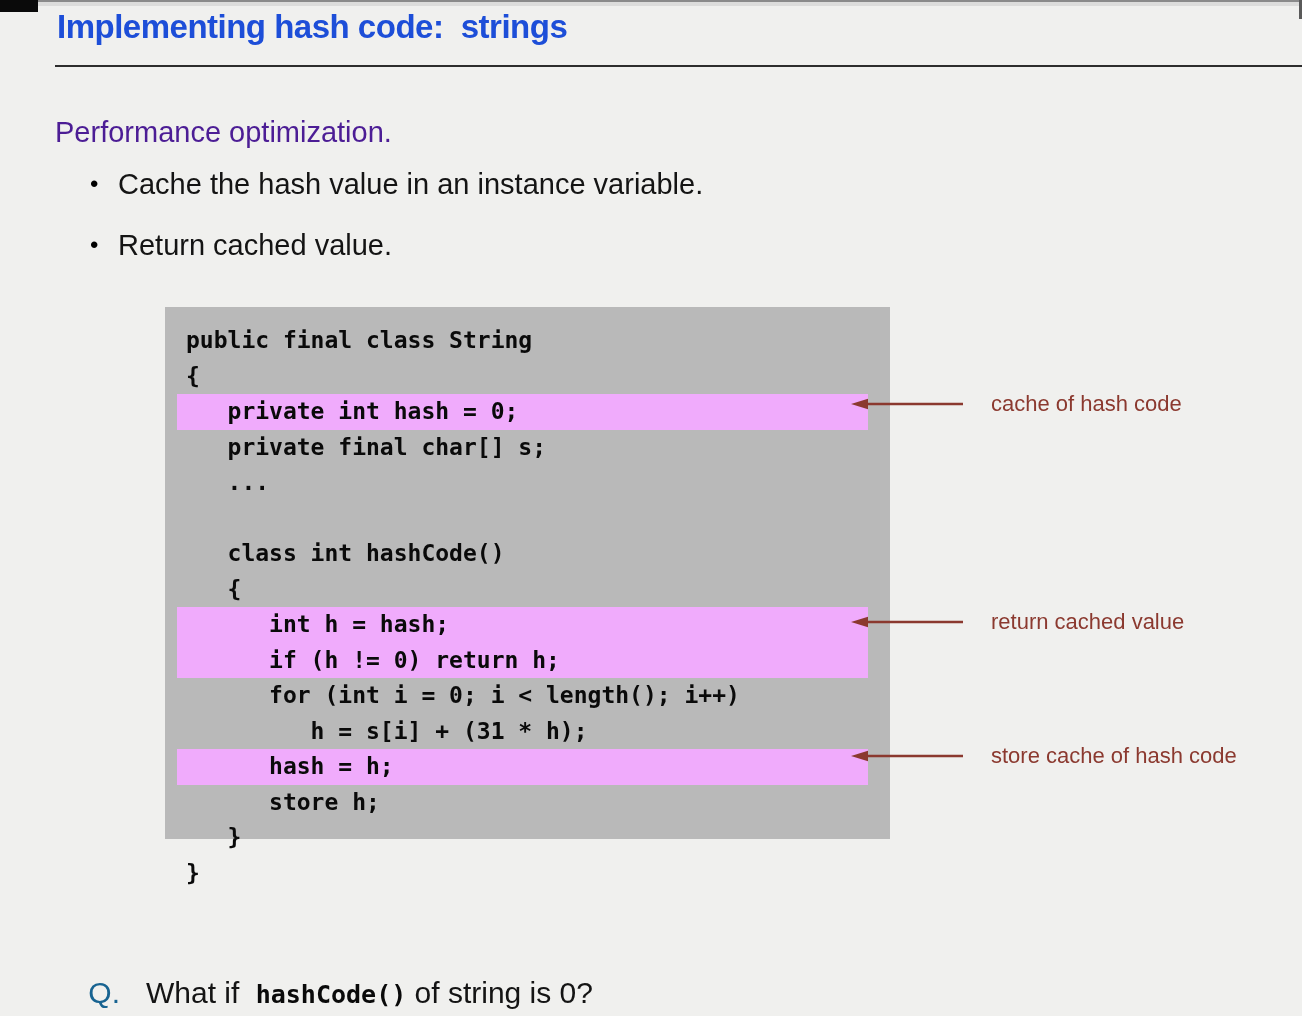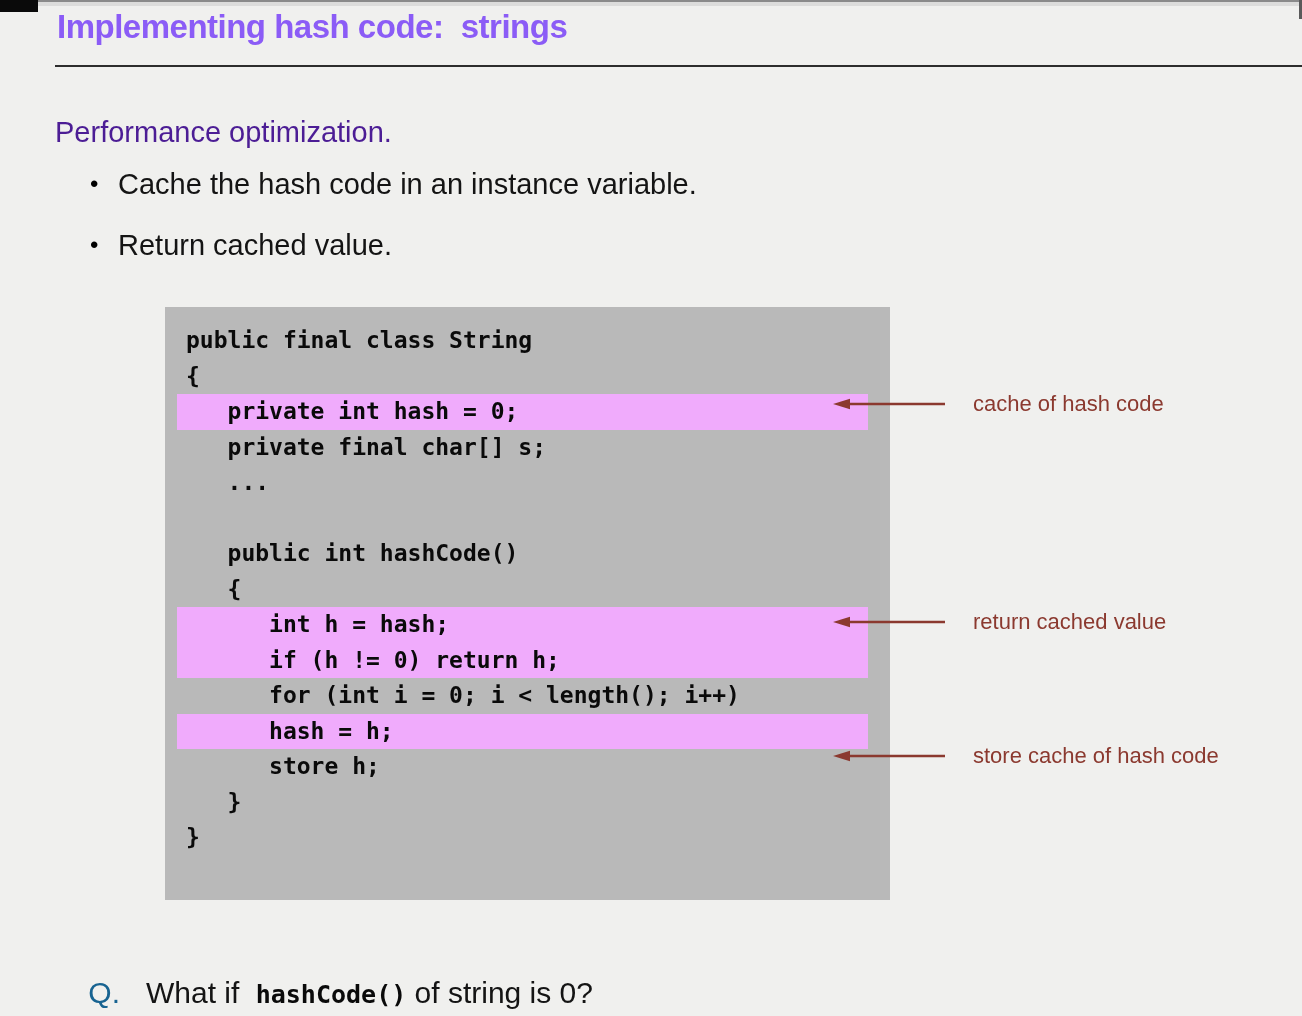--- a/index.html
+++ b/index.html
@@ -10,21 +10,21 @@
     font-family:"Liberation Sans",sans-serif;
     overflow:hidden;
   }
   .top-edge{position:absolute;left:0;top:0;width:1302px;height:2px;background:#8a8a8a;}
   .top-edge-light{position:absolute;left:0;top:2px;width:1302px;height:4px;background:#dcdcdb;}
   .corner-chip{position:absolute;left:0;top:0;width:38px;height:12px;background:#0a0a0a;}
   .right-edge{position:absolute;right:0;top:0;width:3px;height:19px;background:#5a5a5a;}
 
   .title{
     position:absolute;left:57px;top:8px;
-    font-size:33px;font-weight:bold;color:#8b5cf6;
+    font-size:33px;font-weight:bold;color:#1d4ed8;
     letter-spacing:-0.5px;white-space:pre;margin:0;
   }
   .rule{position:absolute;left:55px;top:65px;width:1247px;height:2px;background:#2d2d2d;}
 
   .heading{
     position:absolute;left:55px;top:116px;
     font-size:29px;color:#4c1d95;
   }
   .bullets{
     position:absolute;left:90px;top:168px;margin:0;padding:0;
@@ -33,34 +33,34 @@
   .bullets li{
     font-size:29px;color:#141414;margin-bottom:28px;
     display:flex;align-items:baseline;
   }
   .bullets .dot{
     font-size:24px;color:#000;width:28px;flex:0 0 28px;
     position:relative;top:-2px;
   }
 
   .codebox{
-    position:absolute;left:165px;top:307px;width:725px;height:593px;
+    position:absolute;left:165px;top:307px;width:725px;height:532px;
     background:#b9b9b9;
   }
   .codelines{position:absolute;left:12px;top:16px;width:691px;}
   .code-line{
     height:35.5px;line-height:35.5px;
     font-family:"DejaVu Sans Mono",monospace;
     font-size:23px;font-weight:bold;color:#0a0a0a;
     white-space:pre;padding-left:9px;
   }
   .code-line.hl{background:#f0abfc;}
 
   .annotation{
-    position:absolute;left:833px;height:36px;
+    position:absolute;left:851px;height:36px;
     display:flex;align-items:center;
   }
   .annotation .arrow{flex:0 0 auto;display:block;}
   .annotation .ann-label{
     margin-left:28px;font-size:22px;color:#8b392f;white-space:nowrap;
   }
 
   .question{
     position:absolute;left:55px;top:942px;
     font-size:30px;color:#141414;white-space:pre;
@@ -82,41 +82,42 @@
   <div class="right-edge"></div>
 
   <h1 class="title">Implementing hash code:  strings</h1>
   <div class="rule"></div>
 
   <div class="heading">Performance optimization.</div>
 
   <ul class="bullets" id="bullets">
       <li>
         <span class="dot">•</span>
-        <span>Cache the hash code in an instance variable.</span>
+        <span>Cache the hash value in an instance variable.</span>
       </li>
       <li>
         <span class="dot">•</span>
         <span>Return cached value.</span>
       </li>
     </ul>
 
   <div class="codebox">
     <div class="codelines" id="codelines">
         <div class="code-line">public final class String</div>
         <div class="code-line">{</div>
         <div class="code-line hl">   private int hash = 0;</div>
         <div class="code-line">   private final char[] s;</div>
         <div class="code-line">   ...</div>
         <div class="code-line"></div>
-        <div class="code-line">   public int hashCode()</div>
+        <div class="code-line">   class int hashCode()</div>
         <div class="code-line">   {</div>
         <div class="code-line hl">      int h = hash;</div>
         <div class="code-line hl">      if (h != 0) return h;</div>
         <div class="code-line">      for (int i = 0; i &lt; length(); i++)</div>
+        <div class="code-line">         h = s[i] + (31 * h);</div>
         <div class="code-line hl">      hash = h;</div>
         <div class="code-line">      store h;</div>
         <div class="code-line">   }</div>
         <div class="code-line">}</div>
       </div>
   </div>
 
   <div id="annotations">
       <div class="annotation" style="top: 386px;">
         <svg class="arrow" width="112" height="16" viewBox="0 0 112 16">

